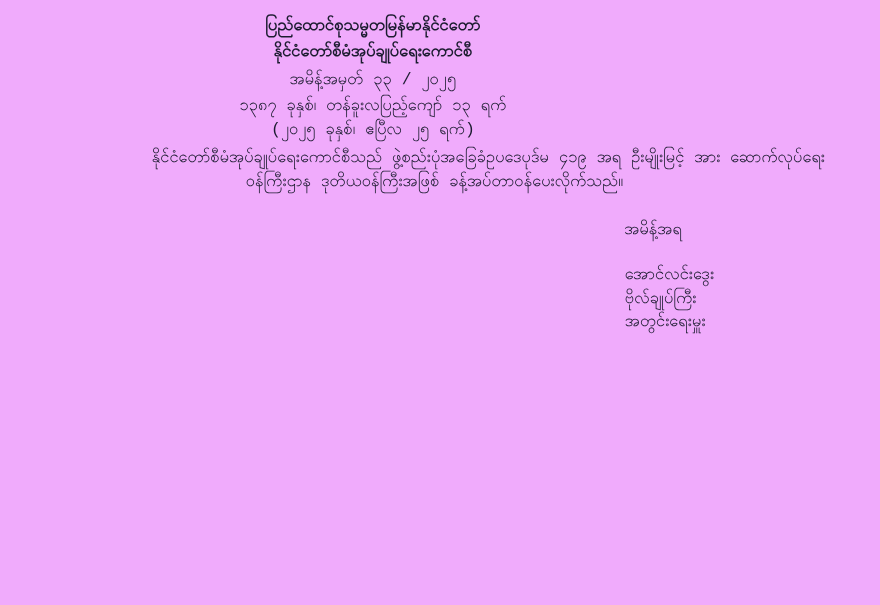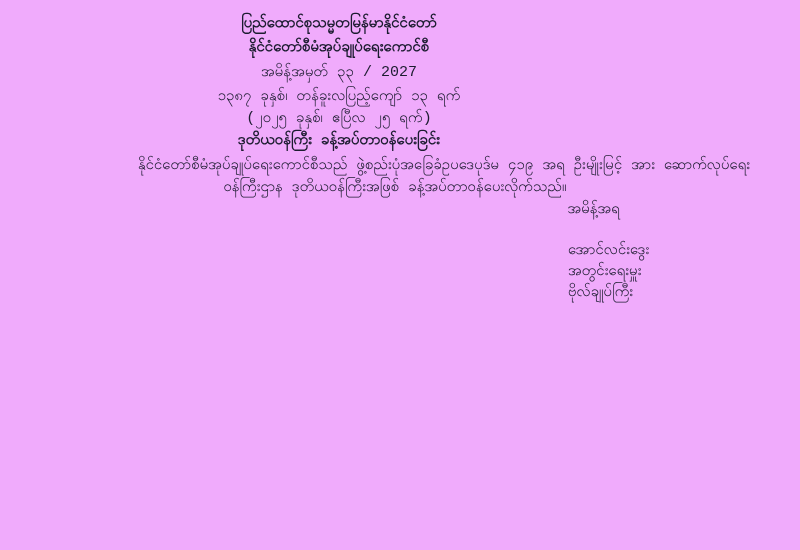--- a/index.html
+++ b/index.html
@@ -69,32 +69,31 @@
 </head>
 <body>
 
 <div class="page">
 
   <div class="headings">
     <div class="line center bold l1">ပြည်ထောင်စုသမ္မတမြန်မာနိုင်ငံတော်</div>
 
     <div class="line center bold l2">နိုင်ငံတော်စီမံအုပ်ချုပ်ရေးကောင်စီ</div>
 
-    <div class="line center l3">အမိန့်အမှတ် ၃၃ / 2027</div>
+    <div class="line center l3">အမိန့်အမှတ် ၃၃ / ၂၀၂၅</div>
 
     <div class="line center l4">၁၃၈၇ ခုနှစ်၊ တန်ခူးလပြည့်ကျော် ၁၃ ရက်</div>
 
     <div class="line center l5">(၂၀၂၅ ခုနှစ်၊ ဧပြီလ ၂၅ ရက်)</div>
 
-    <div class="line center bold l6">ဒုတိယဝန်ကြီး ခန့်အပ်တာဝန်ပေးခြင်း</div>
   </div>
 
   <p class="body-par">နိုင်ငံတော်စီမံအုပ်ချုပ်ရေးကောင်စီသည် ဖွဲ့စည်းပုံအခြေခံဥပဒေပုဒ်မ ၄၁၉ အရ ဦးမျိုးမြင့် အား ဆောက်လုပ်ရေးဝန်ကြီးဌာန ဒုတိယဝန်ကြီးအဖြစ် ခန့်အပ်တာဝန်ပေးလိုက်သည်။</p>
 
   <div class="order-by">အမိန့်အရ</div>
 
   <div class="signature">
     <div>အောင်လင်းဒွေး</div>
+    <div>ဗိုလ်ချုပ်ကြီး</div>
     <div>အတွင်းရေးမှူး</div>
-    <div>ဗိုလ်ချုပ်ကြီး</div>
   </div>
 
 </div>
 
 </body></html>

